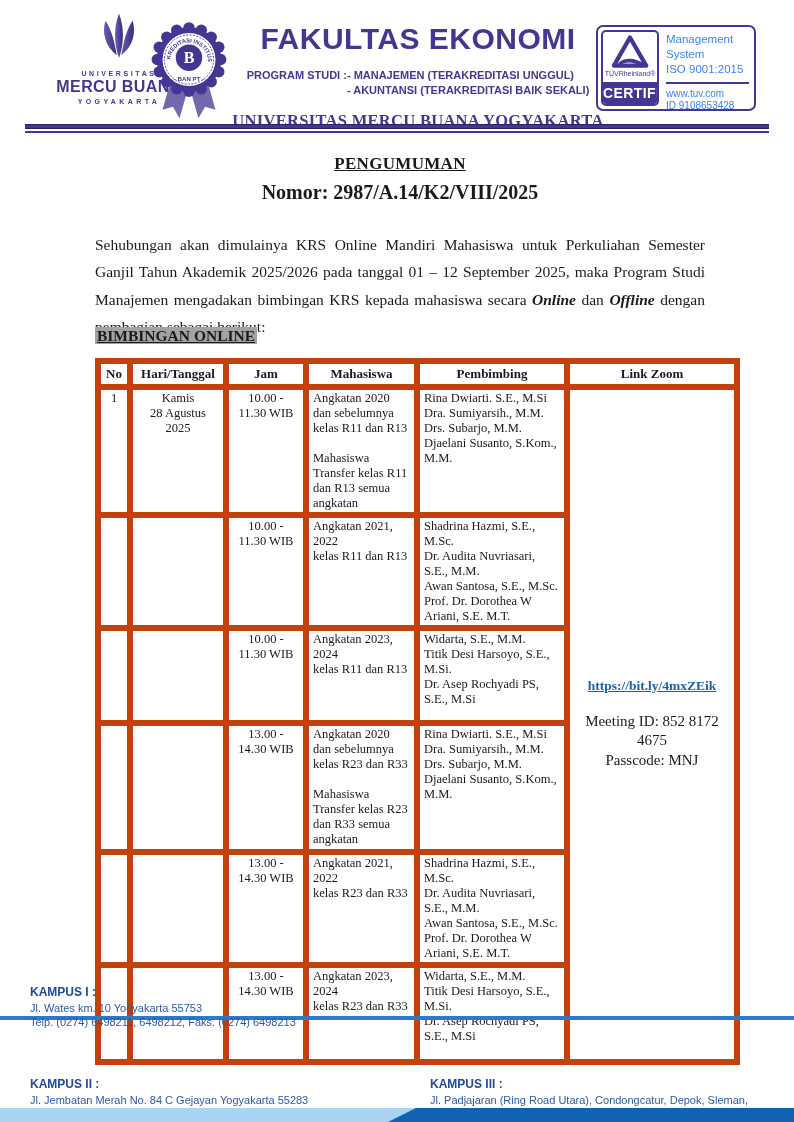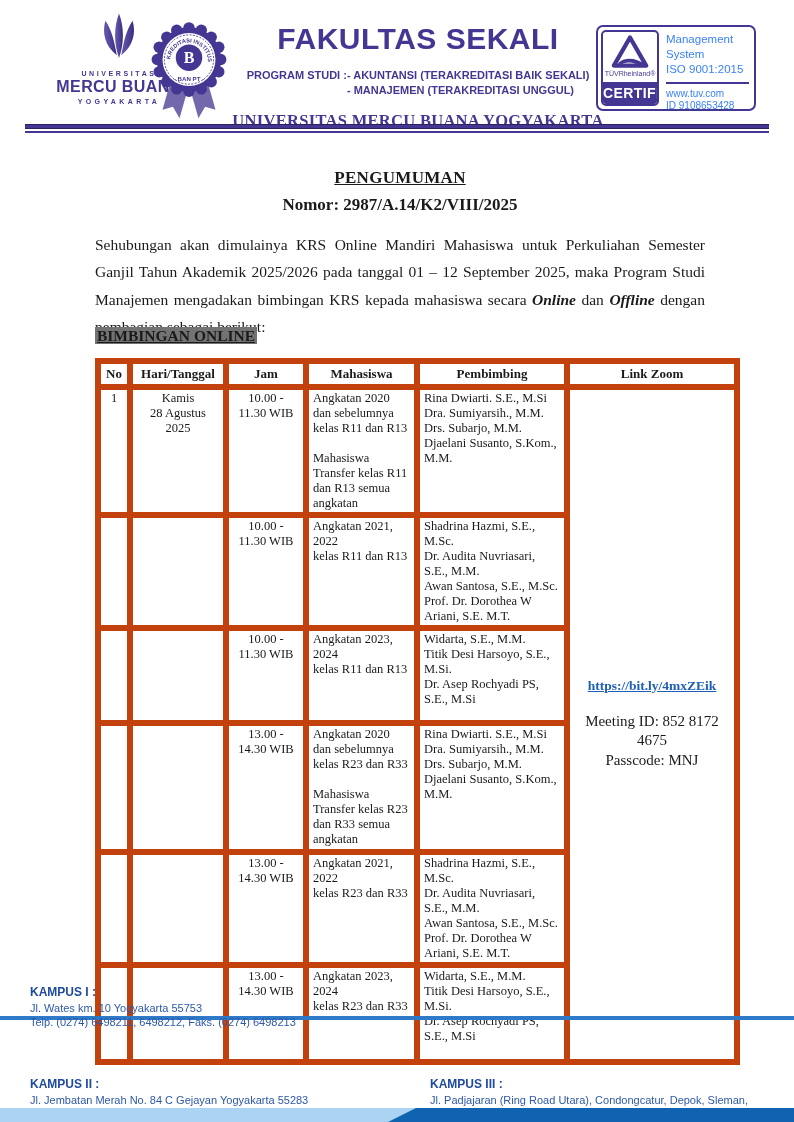--- a/index.html
+++ b/index.html
@@ -30,25 +30,25 @@
   .tuv-right .ms { font-size:11.5px; line-height:1.3; }
   .tuv-div { border-top:2px solid #443793; margin:5px 2px 4px 0; }
   .tuv-right .web { font-size:10px; line-height:1.25; }
   .rule { position:absolute; left:25px; right:25px; top:124px; }
   .rule .r1 { height:5px; background:#443793; border-top:1px solid #2c2260; border-bottom:1px solid #2c2260; }
   .rule .r2 { height:2px; background:#443793; margin-top:2px; }
   
   .doc { position:absolute; left:95px; width:610px; }
   .title-block { top:152px; text-align:center; }
   .ann-title { font-size:17px; font-weight:bold; text-decoration:underline; letter-spacing:.3px; }
-  .ann-no { font-size:17px; font-weight:bold; margin-top:7px; }
+  .ann-no { font-size:20px; font-weight:bold; margin-top:7px; }
   .body-par { top:231px; font-size:15.5px; text-align:justify; line-height:1.77; }
   .body-par .bi { font-weight:bold; font-style:italic; }
   .section-head { top:327px; }
-  .section-head span { background:#737373; font-weight:bold; font-size:15.5px; text-decoration:underline; padding:0 2px; }
+  .section-head span { background:#a3a3a3; font-weight:bold; font-size:15.5px; text-decoration:underline; padding:0 2px; }
   
   .krs-table { position:absolute; left:95px; top:358px; border-collapse:collapse; table-layout:fixed; width:639px; }
   .krs-table th, .krs-table td { border:6px solid #c2410c; vertical-align:top; font-size:12.5px; line-height:1.2; padding:1px 4px; }
   .krs-table th { font-size:13px; font-weight:bold; text-align:center; padding:2px; }
   td.c { text-align:center; }
   td.preline { white-space:pre-line; }
   td.zoomcell { vertical-align:middle; text-align:center; }
   .zoom-link { display:inline-block; color:#1e5fb6; font-weight:bold; font-size:13.5px; text-decoration:underline; font-family:"Liberation Serif", serif; cursor:pointer; }
   .meeting { font-size:15px; margin-top:18px; line-height:1.3; }
   .passcode { font-size:15px; line-height:1.3; }
@@ -114,26 +114,26 @@
       <text font-size="6" font-weight="bold" fill="#443793" font-family="Liberation Sans, sans-serif">
         <textPath href="#sealTop" startOffset="50%" text-anchor="middle">AKREDITASI INSTITUSI</textPath>
       </text>
       <circle cx="45" cy="44" r="14" fill="#443793"></circle>
       <text x="45" y="50" font-size="17" font-weight="bold" fill="#ffffff" text-anchor="middle" font-family="Liberation Serif, serif">B</text>
       <text x="45" y="69" font-size="6.5" font-weight="bold" fill="#443793" text-anchor="middle" font-family="Liberation Sans, sans-serif">- BAN PT -</text>
     </svg>
   </div>
 
   <div class="center-block">
-    <div class="fak-title">FAKULTAS SEKALI</div>
+    <div class="fak-title">FAKULTAS EKONOMI</div>
     <div class="prodi">
       <span class="lbl">PROGRAM STUDI : </span>
       <span class="lines">
+        <div>- MANAJEMEN (TERAKREDITASI UNGGUL)</div>
         <div>- AKUNTANSI (TERAKREDITASI BAIK SEKALI)</div>
-        <div>- MANAJEMEN (TERAKREDITASI UNGGUL)</div>
       </span>
     </div>
     <div class="univ-name">UNIVERSITAS MERCU BUANA YOGYAKARTA</div>
   </div>
 
   <div class="tuv">
     <div class="tuv-left">
       <svg width="38" height="34" viewBox="0 0 44 40">
         <path d="M22 3 L41 36 L3 36 Z" fill="none" stroke="#443793" stroke-width="5" stroke-linejoin="round"></path>
         <path d="M8 33 C15 26 29 26 40 35 L36 38 C27 31 16 31 10 36 Z" fill="#443793"></path>
@@ -149,21 +149,21 @@
       <div class="web">www.tuv.com</div>
       <div class="web">ID 9108653428</div>
     </div>
   </div>
 
   <div class="rule">
     <div class="r1"></div>
       <div class="r2"></div>
   </div>
 
-  <div class="doc title-block" style="position:absolute; top:168px;">
+  <div class="doc title-block" style="position:absolute; top:154px;">
     <div class="ann-title">PENGUMUMAN</div>
     <div class="ann-no">Nomor: 2987/A.14/K2/VIII/2025</div>
   </div>
 
   <div class="doc body-par" style="position:absolute; top:231px;"><span>Sehubungan akan dimulainya KRS Online Mandiri Mahasiswa untuk Perkuliahan Semester Ganjil Tahun Akademik 2025/2026 pada tanggal 01 – 12 September 2025, maka Program Studi Manajemen mengadakan bimbingan KRS kepada mahasiswa secara </span><span class="bi">Online</span><span> dan </span><span class="bi">Offline</span><span> dengan pembagian sebagai berikut:</span></div>
 
   <div class="doc section-head" style="position:absolute; top:327px;">
     <span>BIMBINGAN ONLINE</span>
   </div>
 

